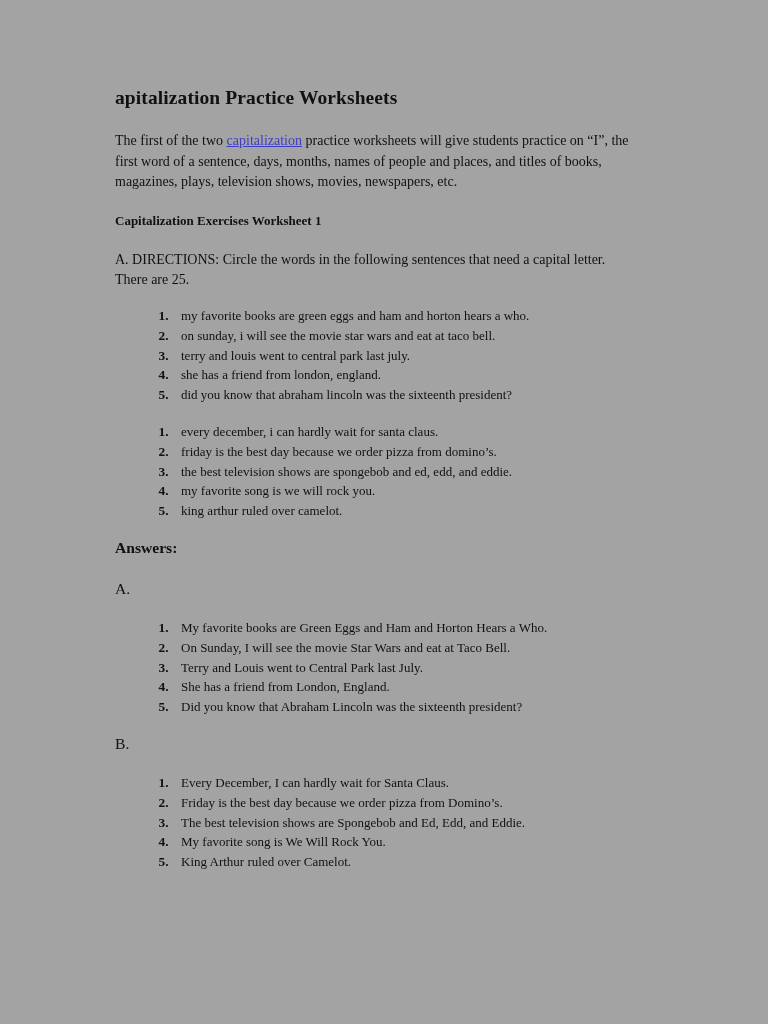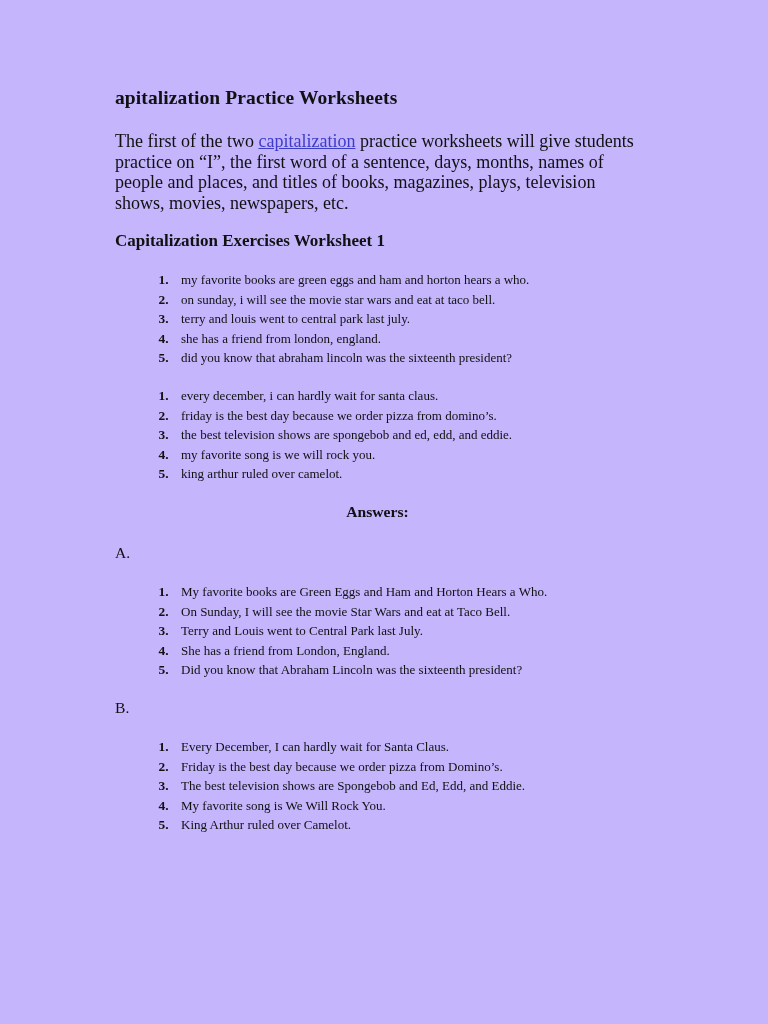--- a/index.html
+++ b/index.html
@@ -13,58 +13,57 @@
     height: 1024px;
     overflow: hidden;
     font-family: "Liberation Serif", "DejaVu Serif", serif;
     color: #111111;
     -webkit-font-smoothing: antialiased;
   }
   .page {
     position: relative;
     width: 768px;
     height: 1024px;
-    background: #c4b5fd;
+    background: #a3a3a3;
     box-sizing: border-box;
     padding: 86px 128px 0 115px;
   }
   .doc-title {
     font-size: 19.5px;
     font-weight: bold;
     letter-spacing: 0.1px;
     margin: 0 0 22px 0;
     line-height: 1.2;
   }
   .para {
-    font-size: 18px;
+    font-size: 14px;
     line-height: 20.4px;
     margin: 0 0 18px 0;
     text-align: left;
     max-width: 528px;
   }
   .para.tight {
     margin-bottom: 16px;
   }
   .link {
     color: #3c3cc8;
     text-decoration: underline;
     cursor: pointer;
   }
   .section-heading {
-    font-size: 17px;
+    font-size: 13px;
     font-weight: bold;
     margin: 0 0 19px 0;
     line-height: 20px;
   }
   .answers-heading {
     font-size: 15.6px;
     font-weight: bold;
     margin: 0 0 21px 0;
     line-height: 20px;
-    text-align: center;
   }
   .letter-label {
     font-size: 15.6px;
     line-height: 20px;
     margin: 0 0 19px 0;
   }
   ol.items {
     list-style: decimal;
     margin: 0 0 18px 0;
     padding: 0 0 0 57px;
@@ -85,20 +84,21 @@
 <body>
 
 <div class="page">
 
   <h1 class="doc-title">apitalization Practice Worksheets</h1>
 
   <p class="para"><span>The first of the two </span><a class="link" href="#">capitalization</a><span> practice worksheets will give students practice on “I”, the first word of a sentence, days, months, names of people and places, and titles of books, magazines, plays, television shows, movies, newspapers, etc.</span></p>
 
   <h2 class="section-heading">Capitalization Exercises Worksheet 1</h2>
 
+  <p class="para tight">A. DIRECTIONS: Circle the words in the following sentences that need a capital letter. There are 25.</p>
 
   <ol class="items">
     <li>my favorite books are green eggs and ham and horton hears a who.</li>
     <li>on sunday, i will see the movie star wars and eat at taco bell.</li>
     <li>terry and louis went to central park last july.</li>
     <li>she has a friend from london, england.</li>
     <li>did you know that abraham lincoln was the sixteenth president?</li>
   </ol>
 
 

